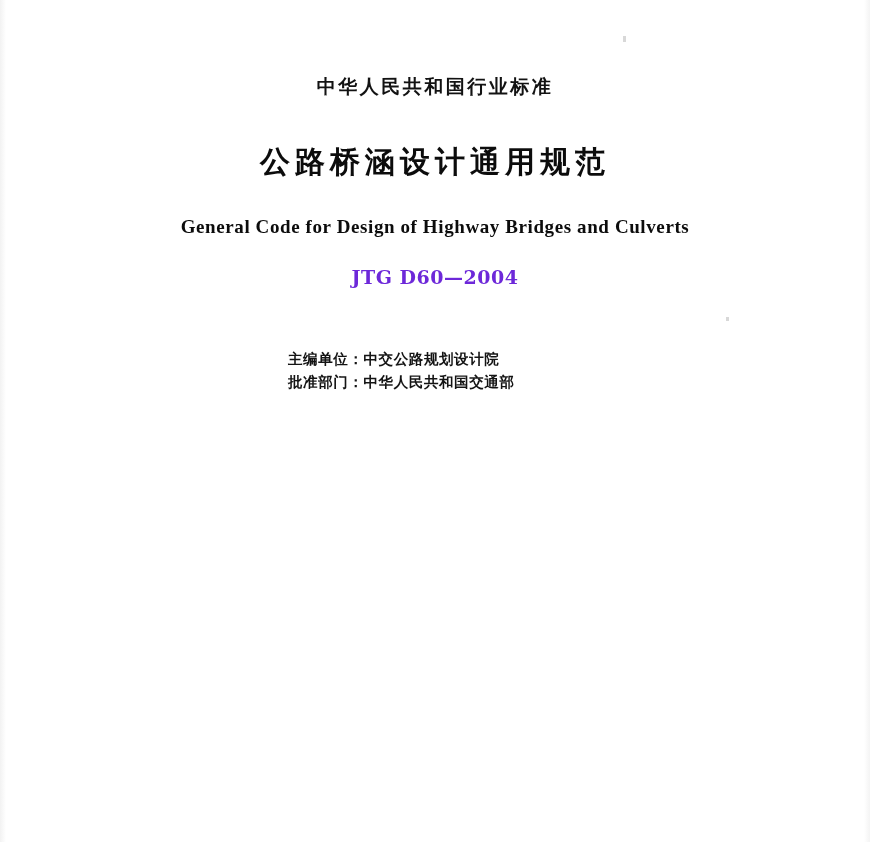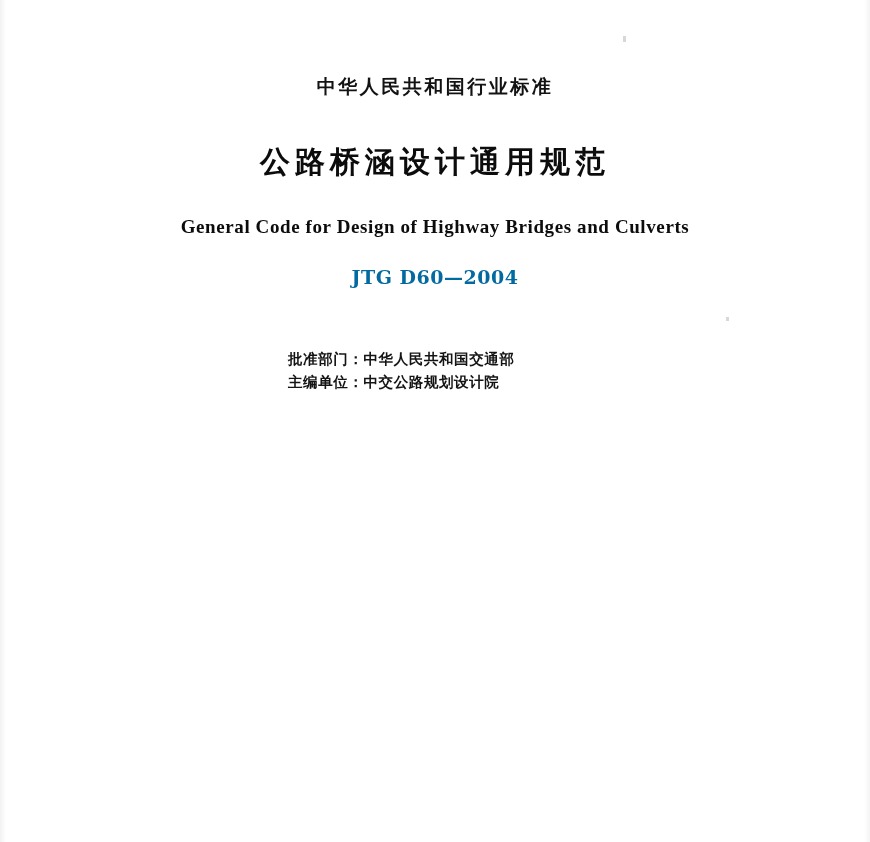--- a/index.html
+++ b/index.html
@@ -79,21 +79,21 @@
     letter-spacing: 0.6px;
     color: #0c0c0c;
   }
 
   .line-code {
     margin-top: 28px;
     font-family: "DejaVu Serif", "Liberation Serif", serif;
     font-size: 19px;
     font-weight: bold;
     letter-spacing: 0.5px;
-    color: #0369a1;
+    color: #6d28d9;
   }
 
   .meta-block {
     position: absolute;
     left: 288px;
     top: 348px;
     text-align: left;
     font-family: "DejaVu Sans", "Liberation Sans", sans-serif;
     font-size: 14.5px;
     font-weight: bold;
@@ -121,17 +121,17 @@
 
     <div class="line-main-title">公路桥涵设计通用规范</div>
 
     <div class="line-english-title">General Code for Design of Highway Bridges and Culverts</div>
 
     <div class="line-code">JTG D60—2004</div>
 
   </div>
 
   <div class="meta-block">
+    <div class="meta-row">主编单位：中交公路规划设计院</div>
     <div class="meta-row">批准部门：中华人民共和国交通部</div>
-    <div class="meta-row">主编单位：中交公路规划设计院</div>
   </div>
 
 </div>
 
 </body></html>

